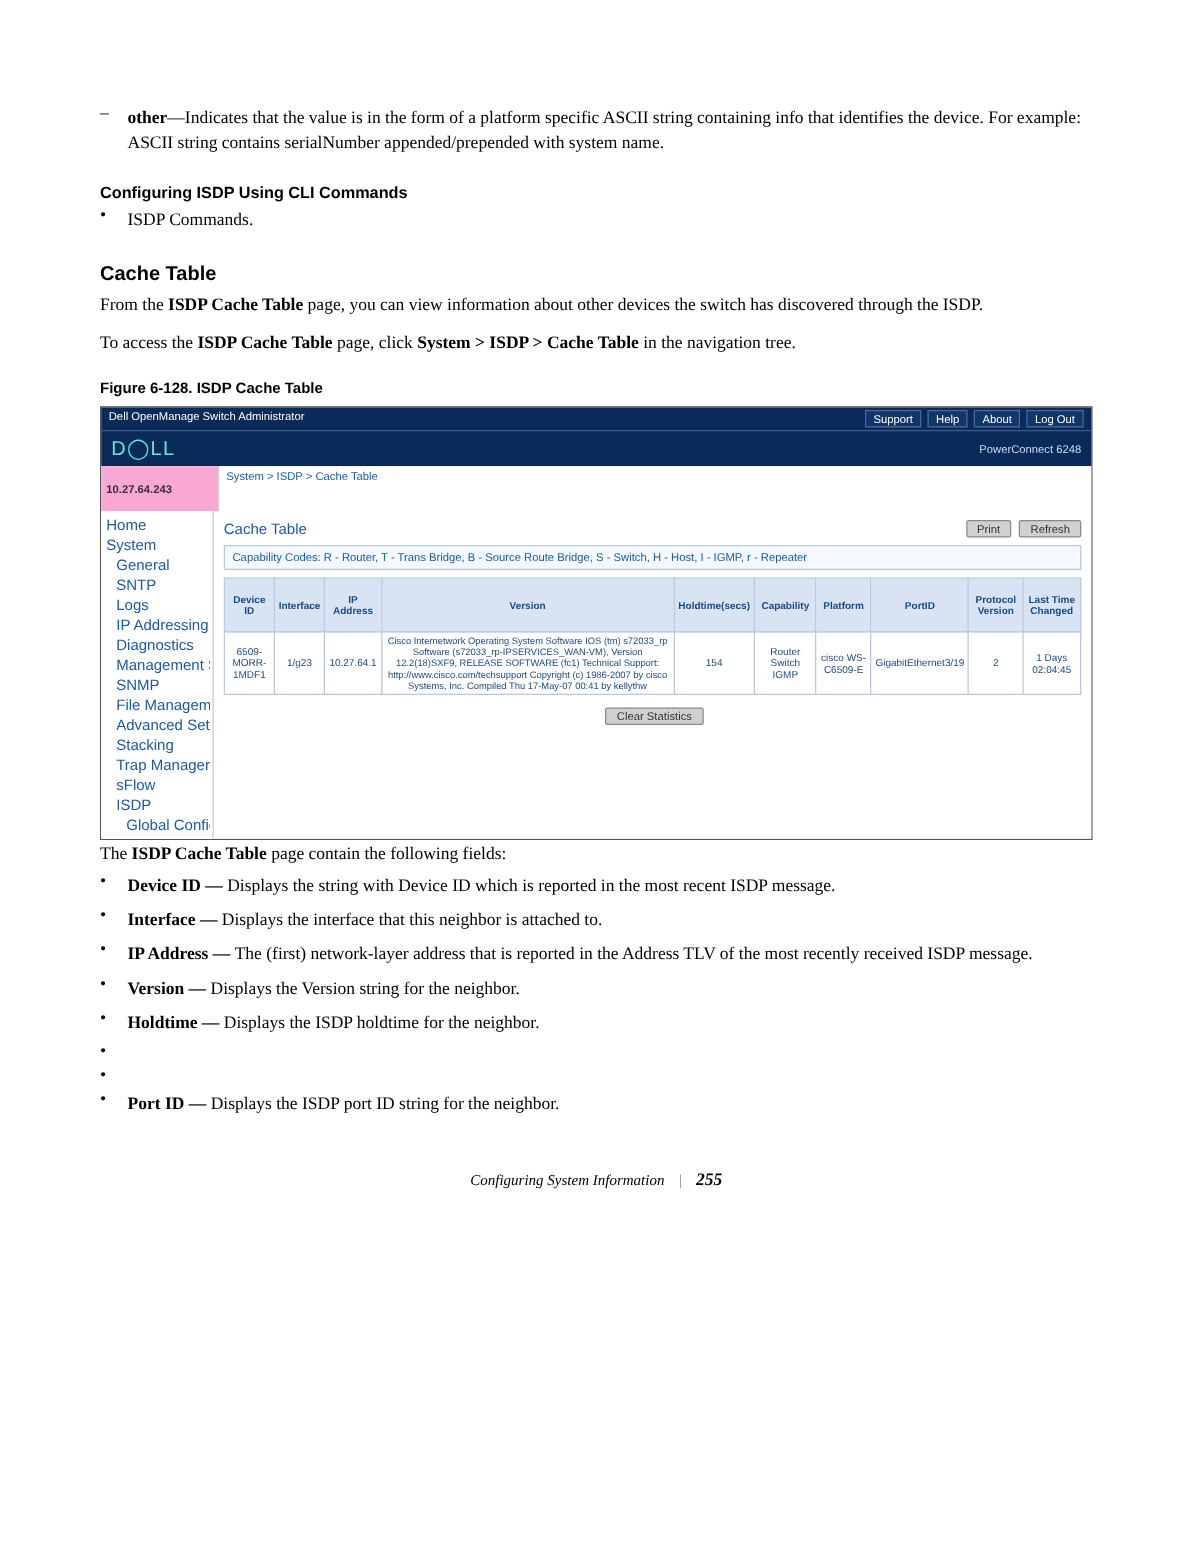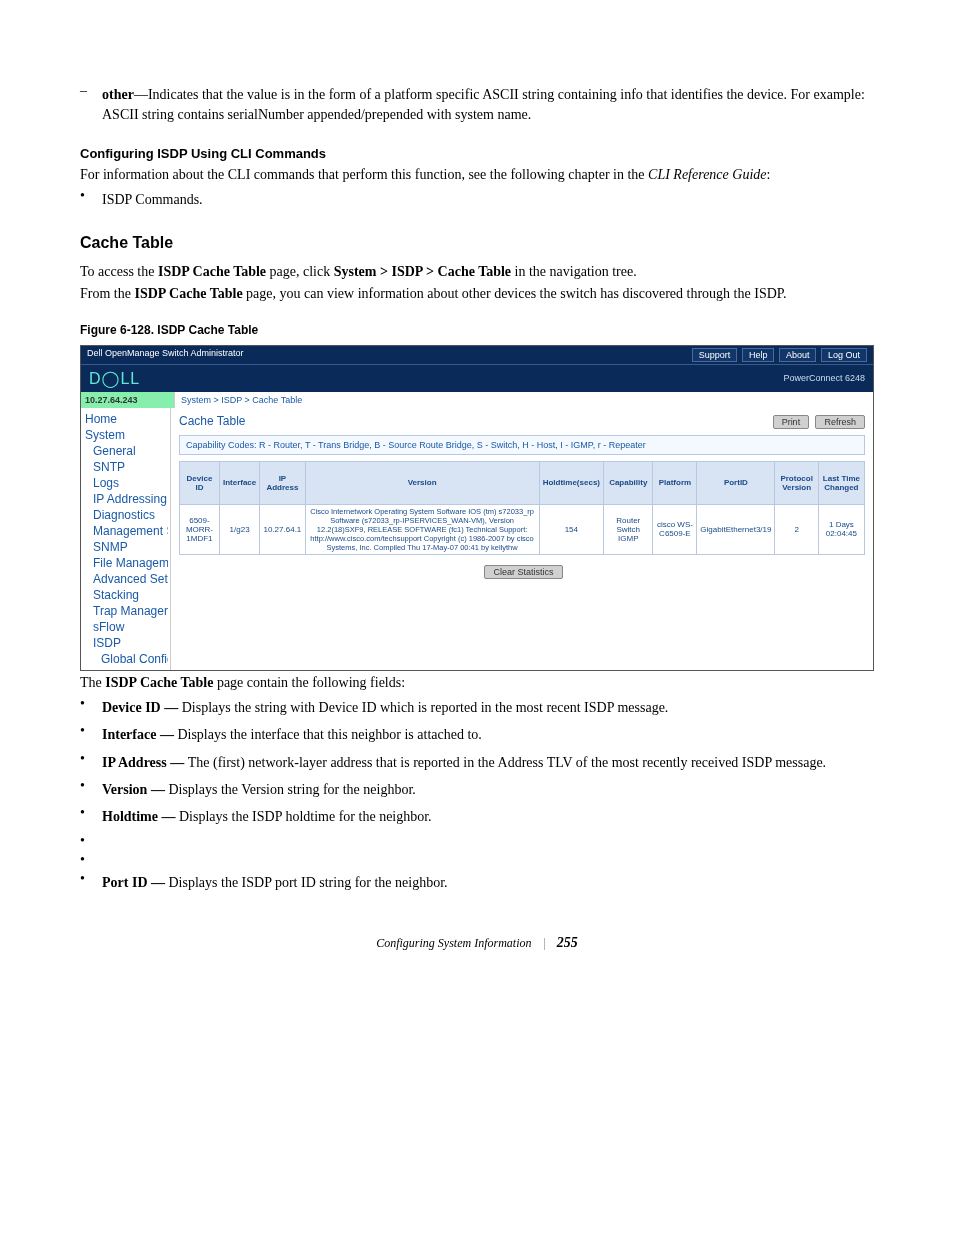--- a/index.html
+++ b/index.html
@@ -95,23 +95,23 @@
     letter-spacing: 1px;
   }
   .ss-product { font-size: 9px; color: #cde; margin-left: 12px; }
   .ss-crumbrow {
     display: flex;
     background: #fff;
   }
   .ss-crumb-left {
     width: 85px;
     flex: 0 0 85px;
-    background: #86efac;
+    background: #f9a8d4;
     border-right: 1px solid #ccc;
-    padding: 3px 4px;
+    padding: 13px 4px;
     font-weight: bold;
     color: #333;
     font-size: 9px;
   }
   .ss-crumb-right {
     flex: 1;
     padding: 3px 6px;
     color: #1a5aa8;
     font-size: 9px;
   }
@@ -204,34 +204,31 @@
 <div class="page">
 
   <div class="bullet-row indent-1">
     <div class="dash-mark">–</div>
     <div class="body-text">
       <span class="bold">other</span><span>—Indicates that the value is in the form of a platform specific ASCII string containing info that identifies the device. For example: ASCII string contains serialNumber appended/prepended with system name.</span>
     </div>
   </div>
 
   <div class="heading-cli">Configuring ISDP Using CLI Commands</div>
+  <div class="bullet-row indent-1">
+    <div class="bullet-mark">•</div>
+    <div class="body-text">ISDP Commands.</div>
+  </div>
+
+  <div class="heading-section">Cache Table</div>
   <div class="body-text">
-    <span>For information about the CLI commands that perform this function, see the following chapter in the </span><span class="italic">CLI Reference Guide</span><span>:</span>
-  </div>
-  <div class="bullet-row indent-1">
-    <div class="bullet-mark">•</div>
-    <div class="body-text">ISDP Commands.</div>
-  </div>
-
-  <div class="heading-section">Cache Table</div>
+    <span>From the </span><span class="bold">ISDP Cache Table</span><span> page, you can view information about other devices the switch has discovered through the ISDP.</span>
+  </div>
   <div class="body-text" style="margin-top:10px;">
     <span>To access the </span><span class="bold">ISDP Cache Table</span><span> page, click </span><span class="bold">System &gt; ISDP &gt; Cache Table</span><span> in the navigation tree.</span>
-  </div>
-  <div class="body-text">
-    <span>From the </span><span class="bold">ISDP Cache Table</span><span> page, you can view information about other devices the switch has discovered through the ISDP.</span>
   </div>
 
   <div class="figure-caption">Figure 6-128.    ISDP Cache Table</div>
 
   <div class="screenshot">
     <div class="ss-topbar">
       <div>Dell OpenManage Switch Administrator</div>
       <div class="ss-topbar-right">
         <span>Support</span>
         <span>Help</span>

